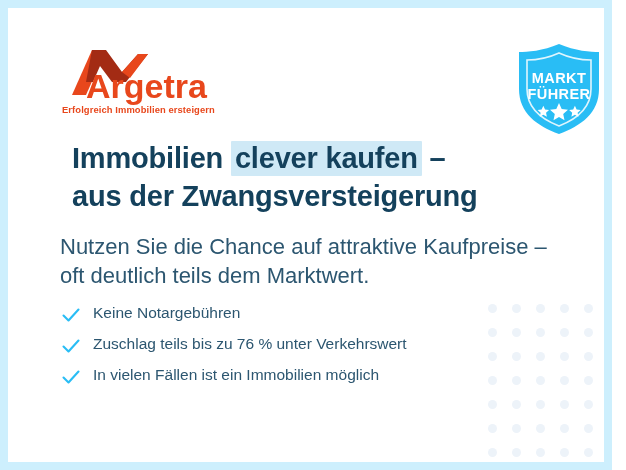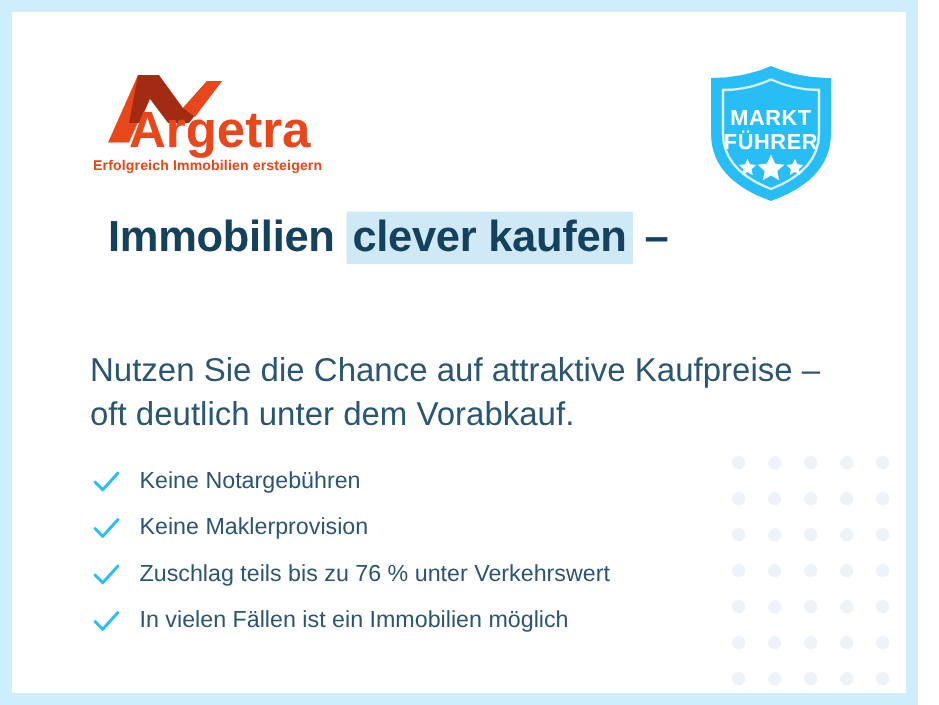--- a/index.html
+++ b/index.html
@@ -58,21 +58,21 @@
     top: 40px;
     width: 200px;
     height: 70px;
     z-index: 3;
   }
   .logo svg { display: block; }
 
   
   .badge {
     position: absolute;
-    left: 460px;
+    left: 505px;
     top: 33px;
     width: 92px;
     height: 96px;
     z-index: 3;
   }
   .badge svg { display: block; }
 
   
   .headline {
     position: absolute;
@@ -112,21 +112,20 @@
     position: absolute;
     left: 53px;
     top: 297px;
     z-index: 2;
     list-style: none;
     margin: 0;
     padding: 0;
   }
   .bullets li {
     display: flex;
-    align-items: center;
     height: 31px;
     margin: 0;
   }
   .check-icon {
     flex: 0 0 auto;
     width: 20px;
     height: 20px;
     margin-right: 12px;
     display: block;
   }
@@ -208,39 +207,34 @@
         <g fill="#FFFFFF">
           <polygon points="30,66 32.1,70.6 37,71.2 33.3,74.5 34.3,79.4 30,76.9 25.7,79.4 26.7,74.5 23,71.2 27.9,70.6" transform="scale(0.82) translate(7,13)"></polygon>
           <polygon points="46,62 48.7,68 55,68.8 50.2,73 51.5,79.2 46,76 40.5,79.2 41.8,73 37,68.8 43.3,68"></polygon>
           <polygon points="62,66 64.1,70.6 69,71.2 65.3,74.5 66.3,79.4 62,76.9 57.7,79.4 58.7,74.5 55,71.2 59.9,70.6" transform="scale(0.82) translate(13.5,13)"></polygon>
         </g>
       </svg>
     </div>
 
     <div class="headline">
       <span class="line"><span>Immobilien </span><span class="hl">clever kaufen</span><span> –</span></span>
+      <span class="line">aus der Zwangsversteigerung</span>
     </div>
 
     <div class="subhead">
       <span class="line">Nutzen Sie die Chance auf attraktive Kaufpreise –</span>
-      <span class="line">oft deutlich unter dem Vorabkauf.</span>
+      <span class="line">oft deutlich teils dem Marktwert.</span>
     </div>
 
     <ul class="bullets">
       <li>
         <svg class="check-icon" viewBox="0 0 20 20">
           <polyline points="2.5,10.5 7.5,15.5 17.5,4.5" fill="none" stroke="#29BDF5" stroke-width="2.1" stroke-linecap="round" stroke-linejoin="round"></polyline>
         </svg>
         <span class="bullet-text">Keine Notargebühren</span>
-      </li>
-      <li>
-        <svg class="check-icon" viewBox="0 0 20 20">
-          <polyline points="2.5,10.5 7.5,15.5 17.5,4.5" fill="none" stroke="#29BDF5" stroke-width="2.1" stroke-linecap="round" stroke-linejoin="round"></polyline>
-        </svg>
-        <span class="bullet-text">Keine Maklerprovision</span>
       </li>
       <li>
         <svg class="check-icon" viewBox="0 0 20 20">
           <polyline points="2.5,10.5 7.5,15.5 17.5,4.5" fill="none" stroke="#29BDF5" stroke-width="2.1" stroke-linecap="round" stroke-linejoin="round"></polyline>
         </svg>
         <span class="bullet-text">Zuschlag teils bis zu 76 % unter Verkehrswert</span>
       </li>
       <li>
         <svg class="check-icon" viewBox="0 0 20 20">
           <polyline points="2.5,10.5 7.5,15.5 17.5,4.5" fill="none" stroke="#29BDF5" stroke-width="2.1" stroke-linecap="round" stroke-linejoin="round"></polyline>

